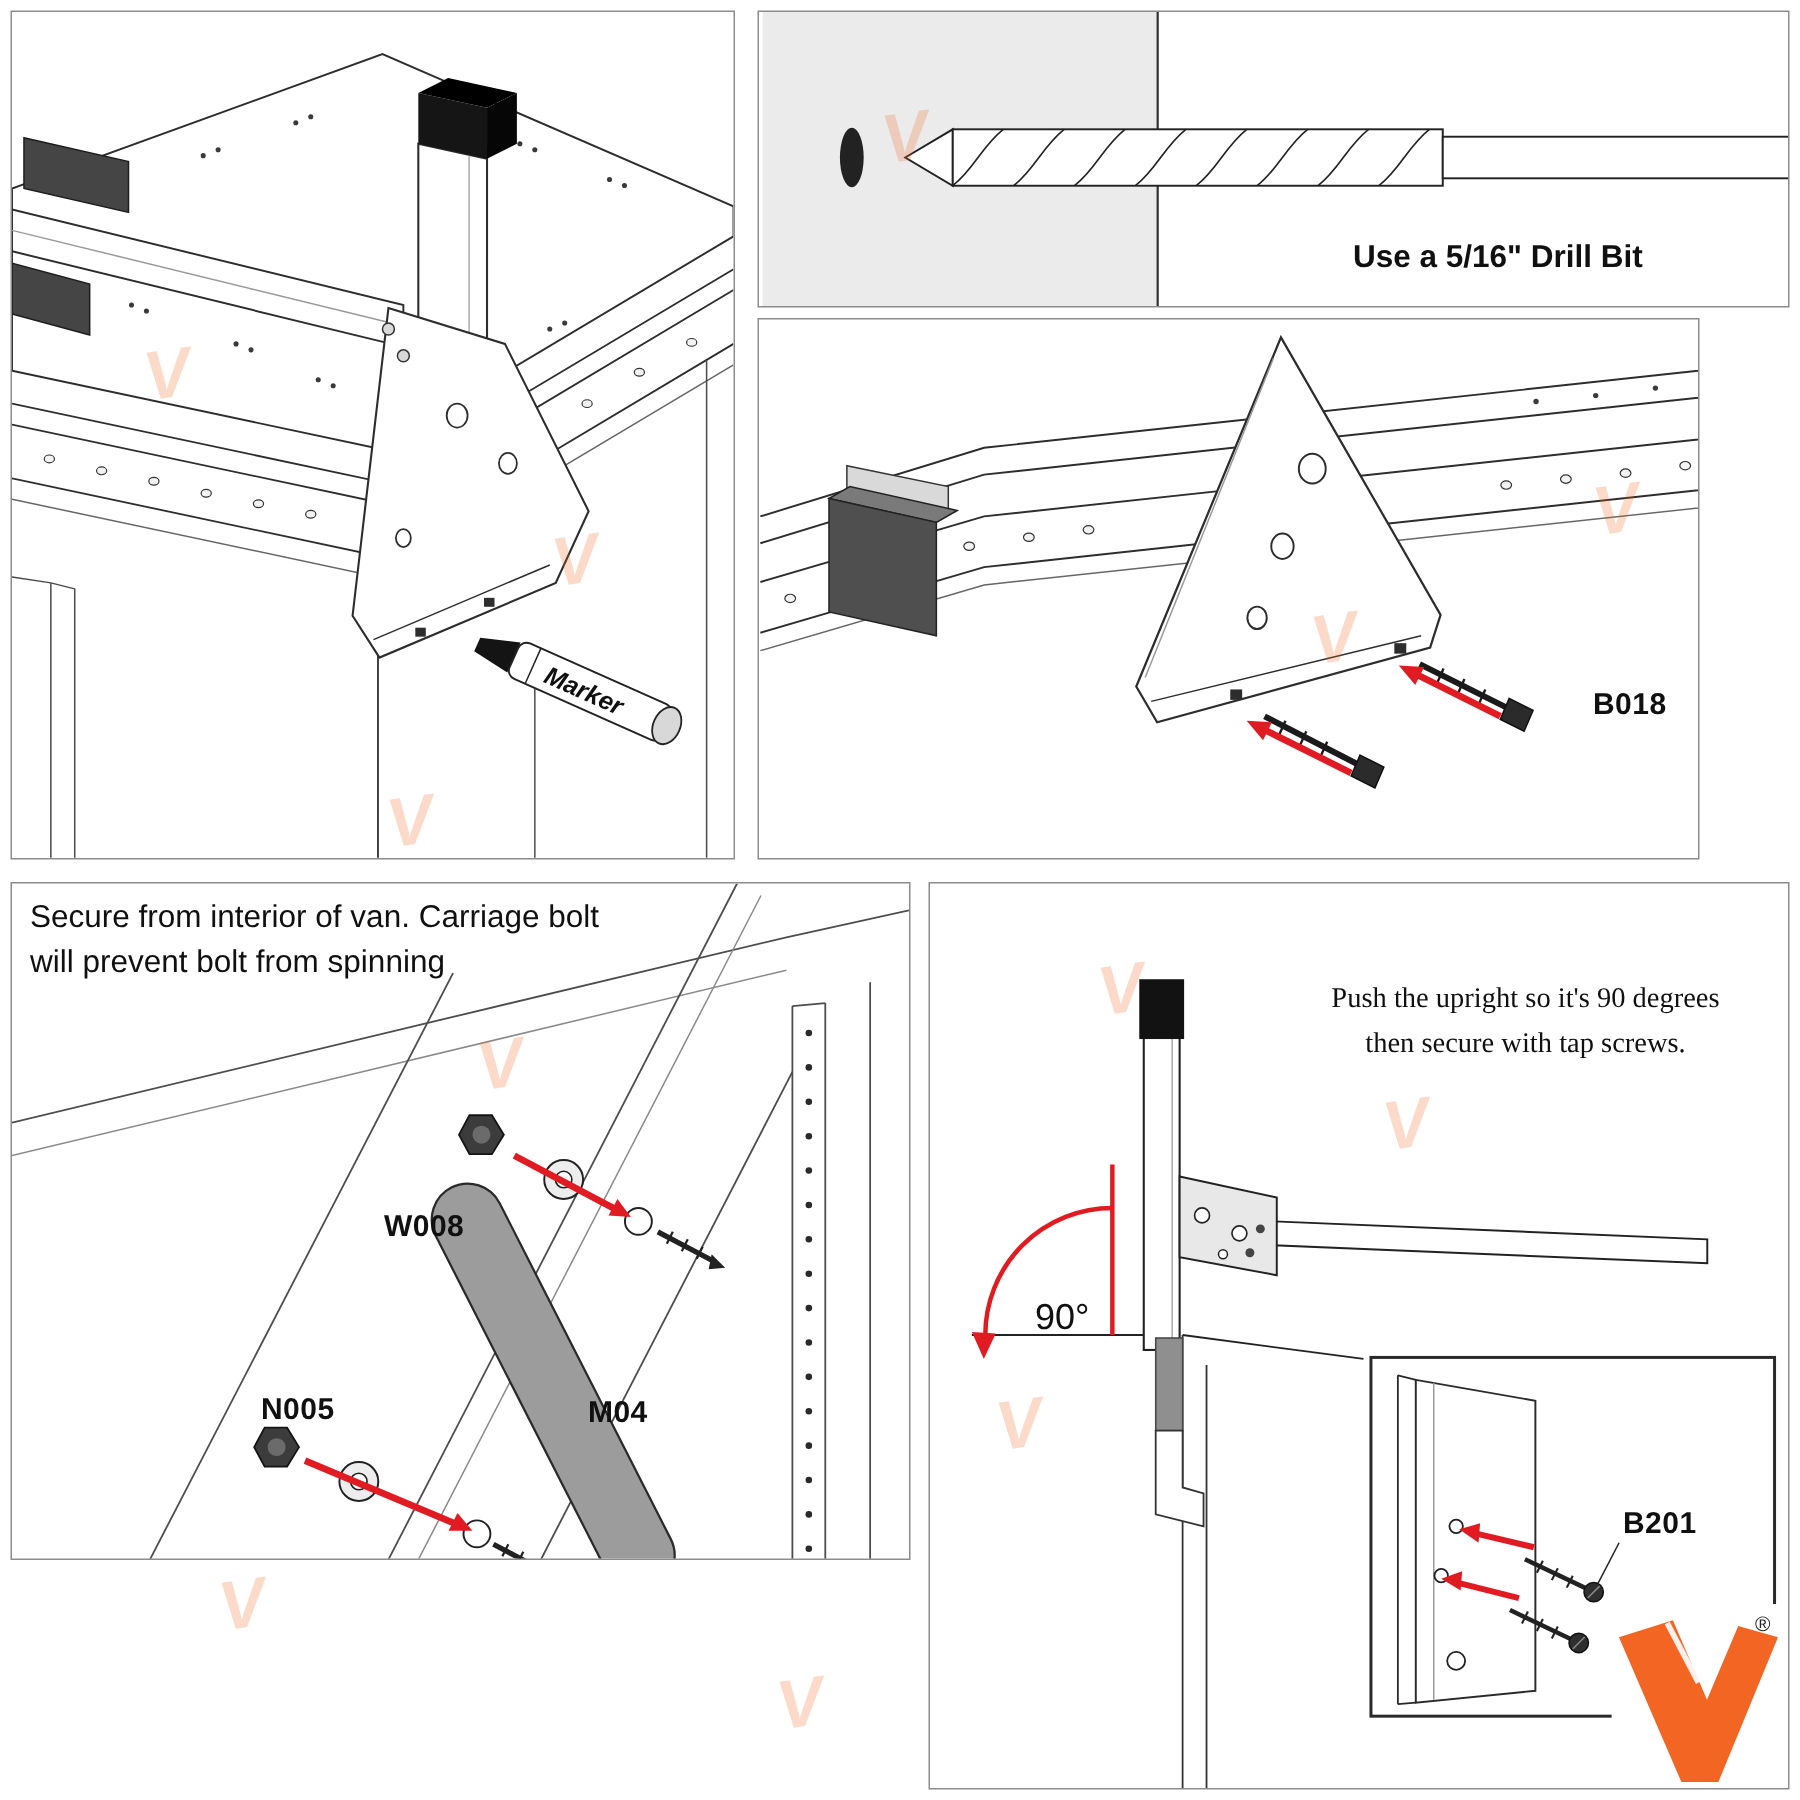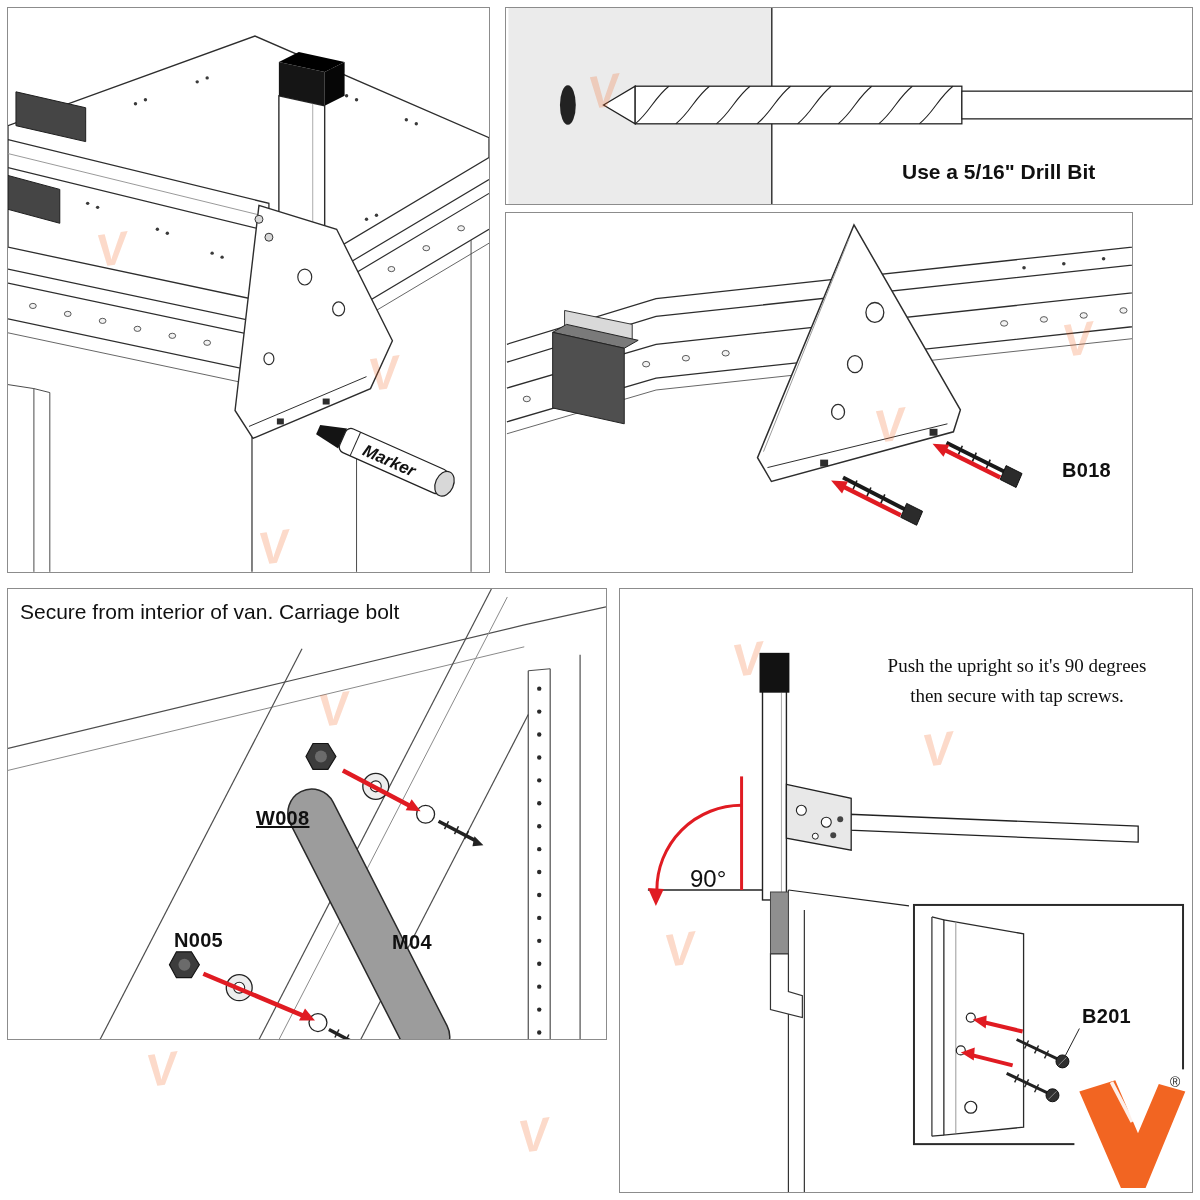--- a/index.html
+++ b/index.html
@@ -308,22 +308,23 @@
         <circle cx="232" cy="400" r="13" fill="#ededed" stroke="#222" stroke-width="1.3"></circle>
         <circle cx="232" cy="400" r="5.5" fill="#fff" stroke="#222" stroke-width="1.1"></circle>
       </g>
       <g>
         <line x1="196" y1="386" x2="296" y2="428" stroke="#e01b22" stroke-width="4.5"></line>
         <polygon points="308,433 292,433 298,421" fill="#e01b22"></polygon>
       </g>
     </svg>
     <div class="para" style="left:12px; top:8px;">
       <div>Secure from interior of van. Carriage bolt</div>
+      <div>will prevent bolt from spinning</div>
     </div>
-    <div class="plabel" style="left:248px; top:218px;text-decoration:underline;">W008</div>
+    <div class="plabel" style="left:248px; top:218px;">W008</div>
     <div class="plabel" style="left:166px; top:340px;">N005</div>
     <div class="plabel" style="left:384px; top:342px;">M04</div>
   </section>
 
   <section class="panel" id="panel-upright">
     <svg width="572" height="603" viewBox="0 0 574 605">
 
       <g stroke="#222" fill="none">
         <line x1="28" y1="302" x2="143" y2="302" stroke-width="1.4"></line>
         <line x1="169" y1="302" x2="290" y2="318" stroke-width="1.2"></line>

